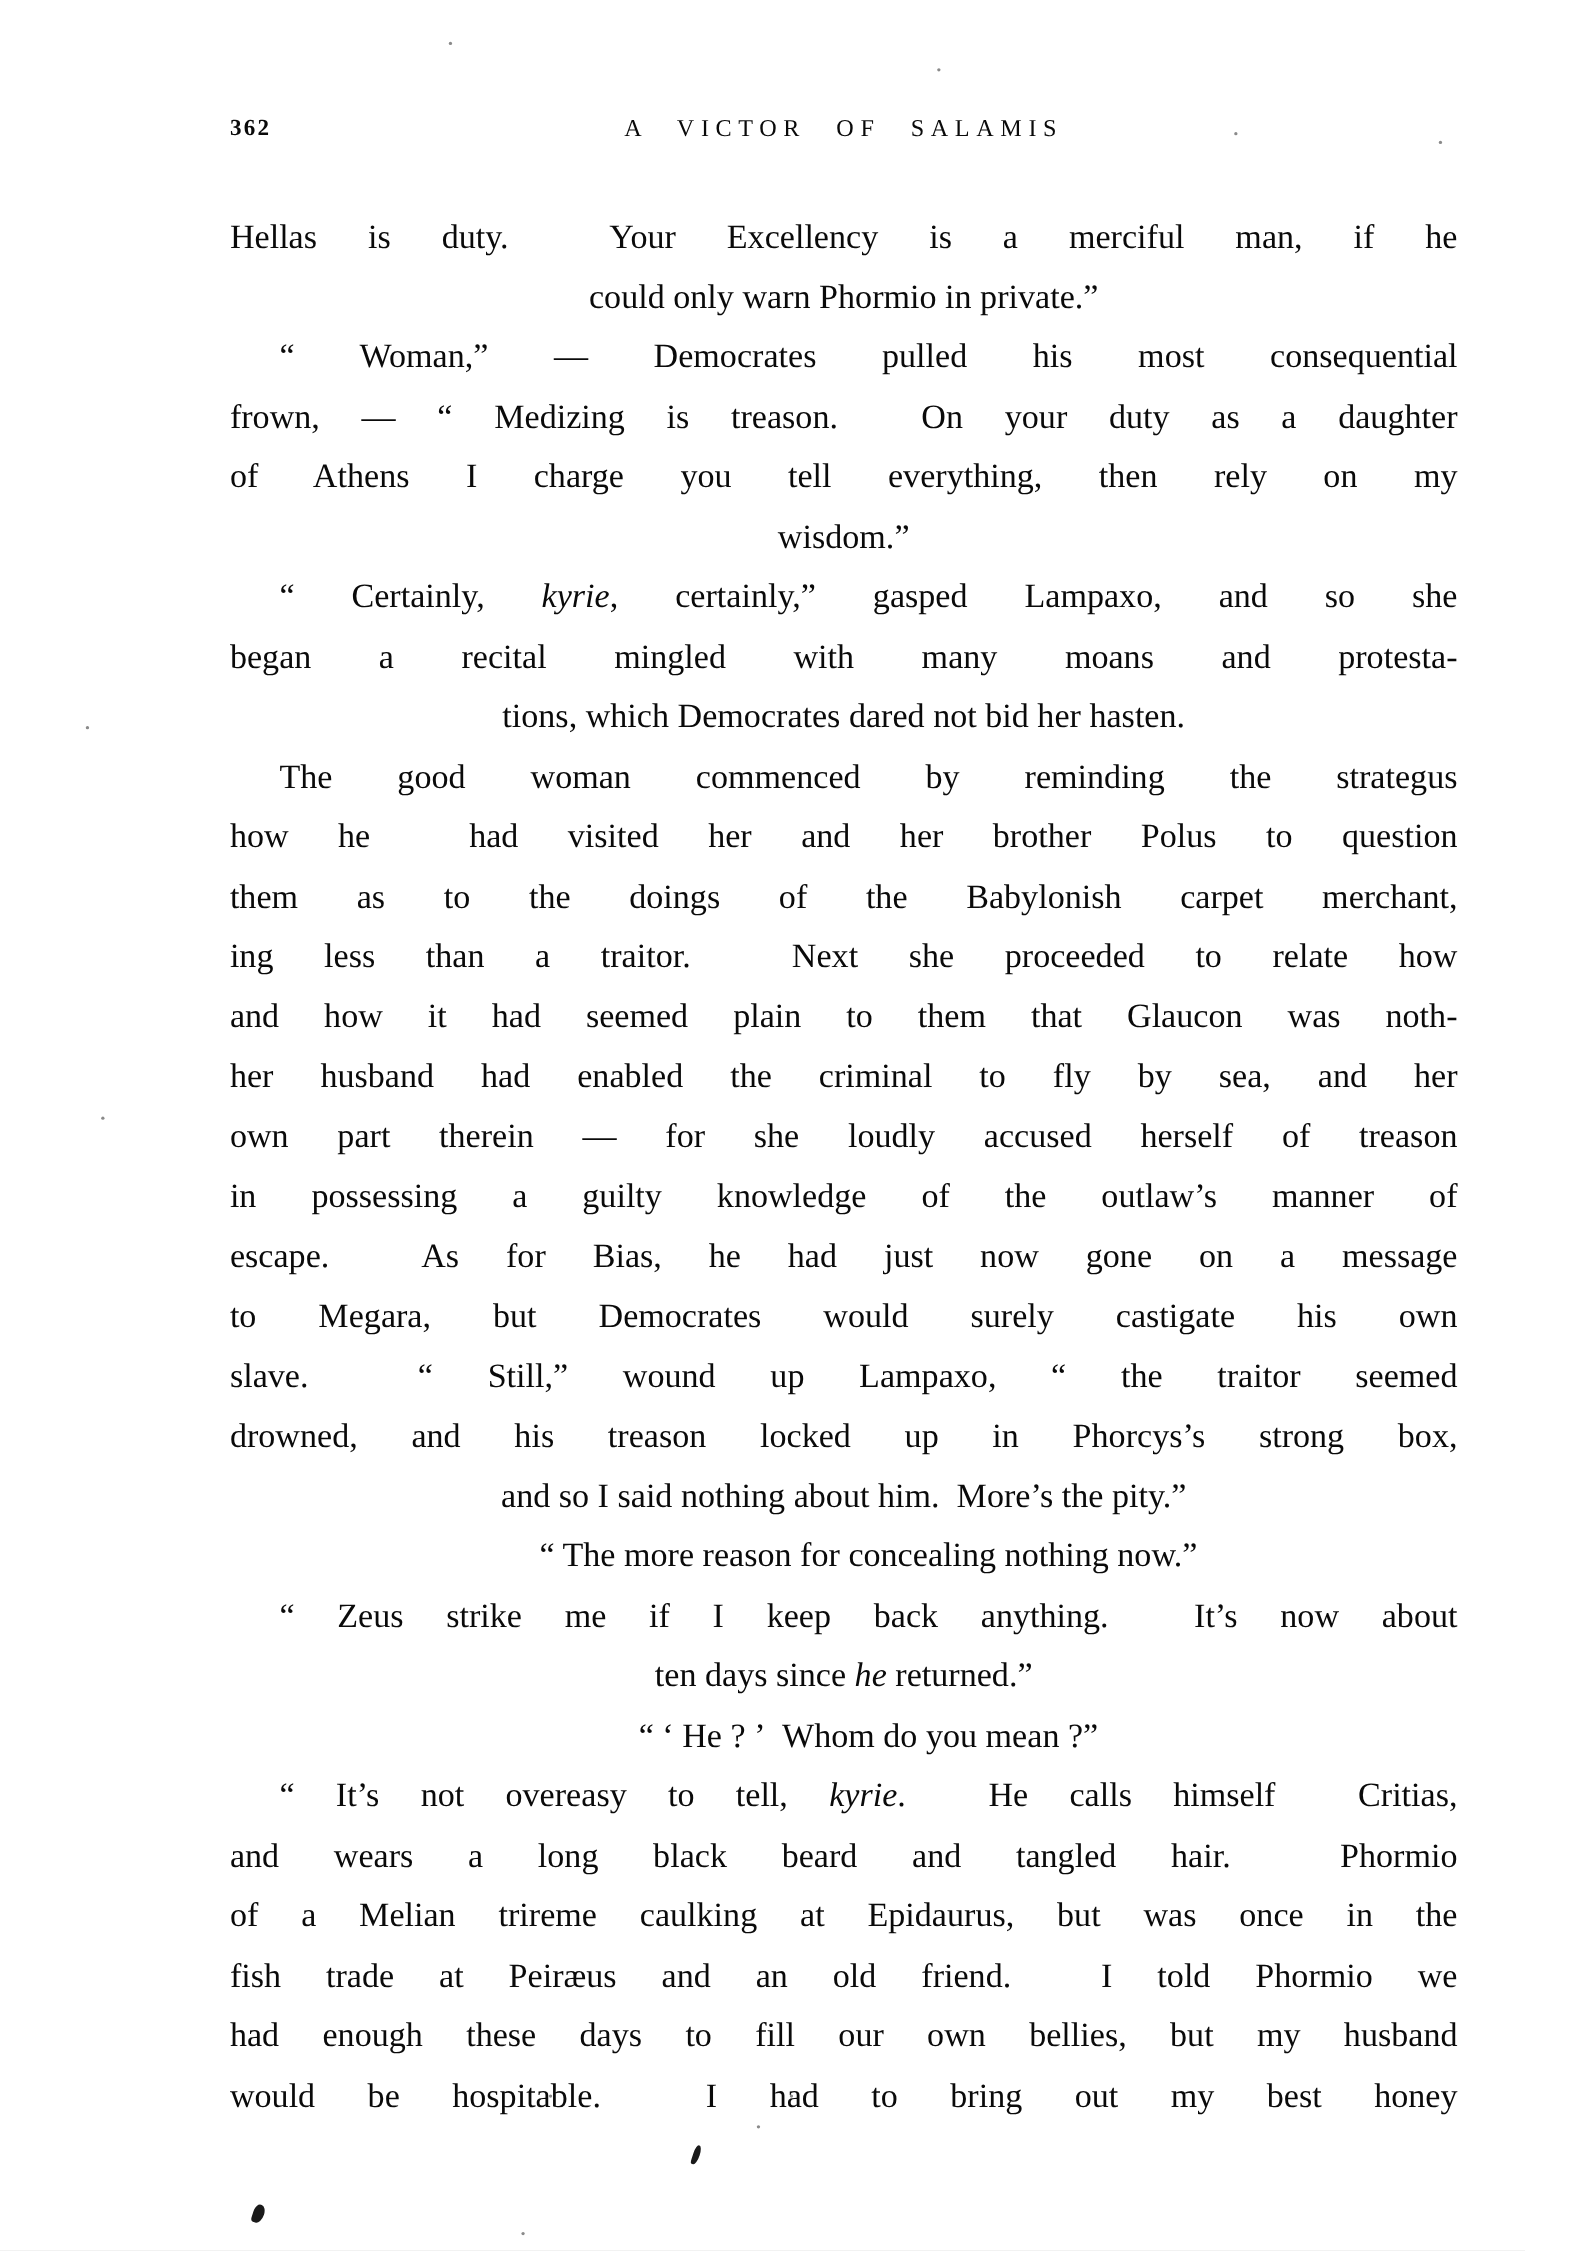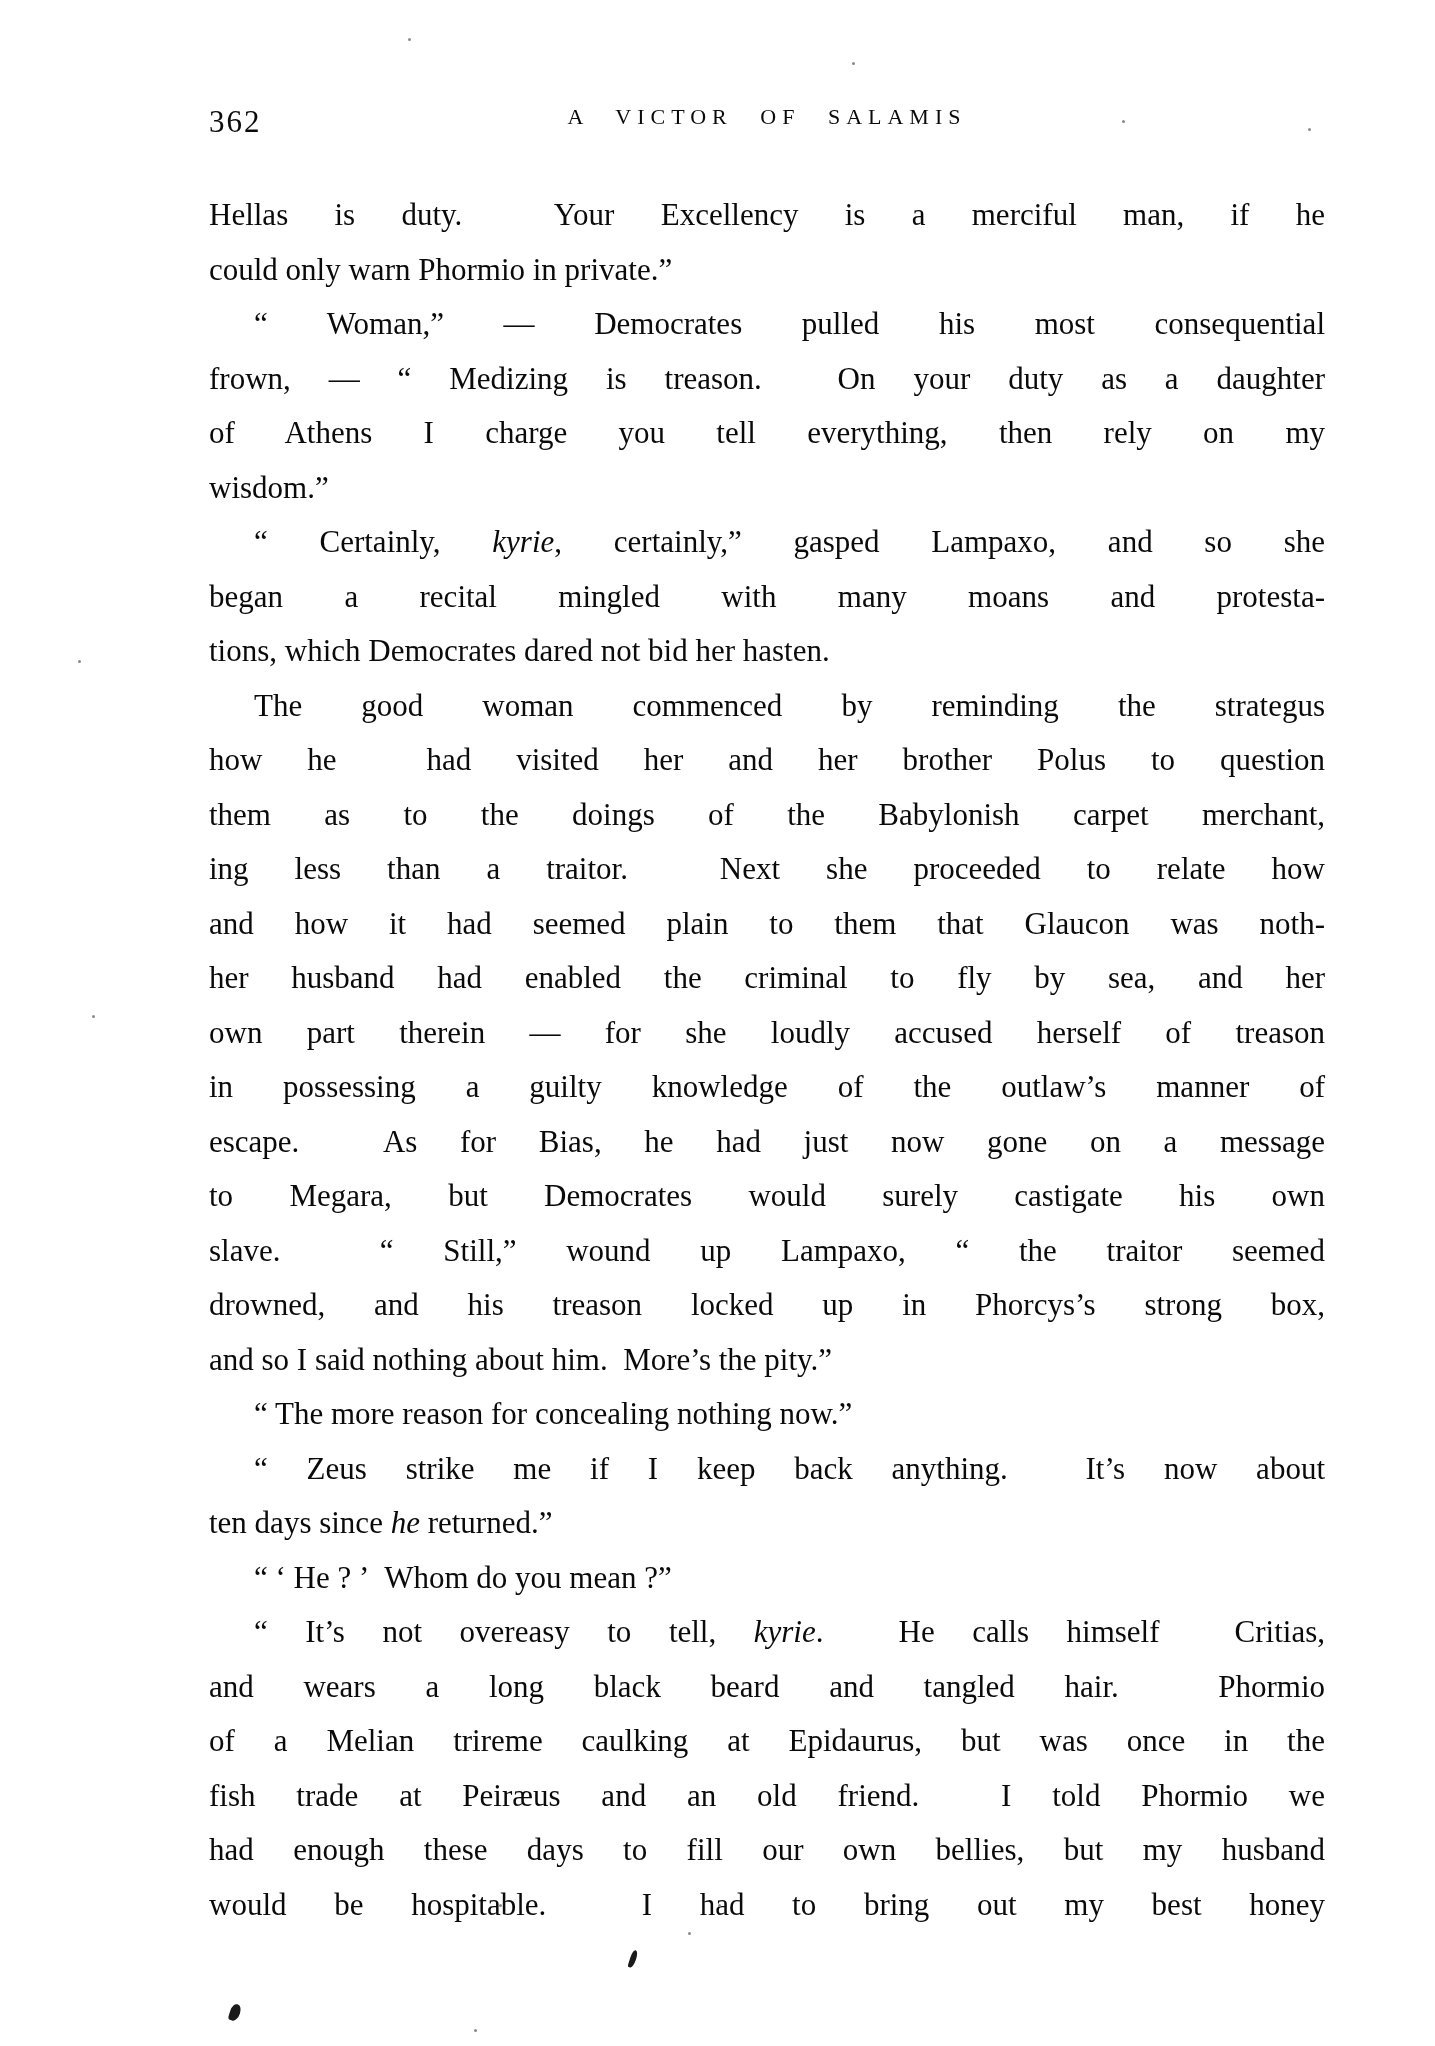--- a/index.html
+++ b/index.html
@@ -16,43 +16,43 @@
     position: absolute;
     left: 209px;
     top: 104px;
     width: 1116px;
     height: 44px;
   }
   .page-number {
     position: absolute;
     left: 0;
     top: 0;
-    font-size: 31px;
-    font-weight: 400;
+    font-size: 21px;
+    font-weight: 700;
     letter-spacing: 2px;
   }
   .running-title {
     position: absolute;
     left: 50%;
     transform: translateX(-50%);
     top: 0;
     font-size: 22px;
     letter-spacing: 6px;
     word-spacing: 16px;
     white-space: nowrap;
   }
   .text-block {
     position: absolute;
     left: 209px;
     top: 188px;
     width: 1116px;
     font-size: 31px;
     line-height: 54.5px;
   }
-  .line { text-align: left; }
+  .line { text-align: center; }
   .line.j {
     text-align: justify;
     -moz-text-align-last: justify;
     text-align-last: justify;
   }
   .line.ind { padding-left: 45px; }
   .line em { font-style: italic; }
   
   .speck {
     position: absolute;

